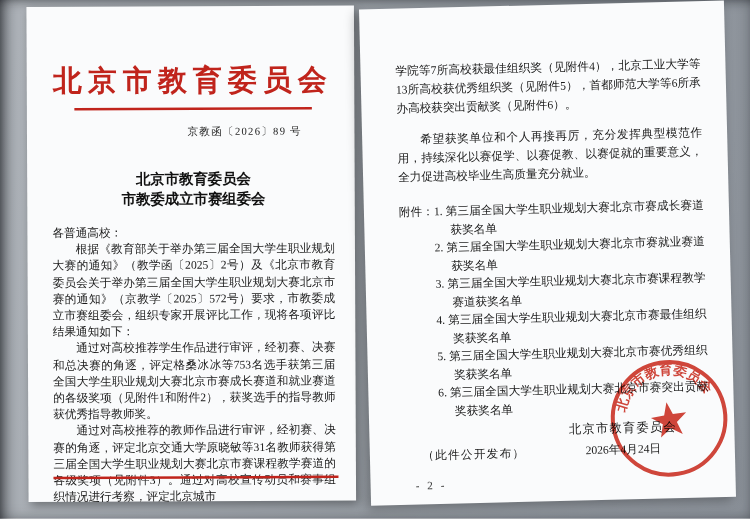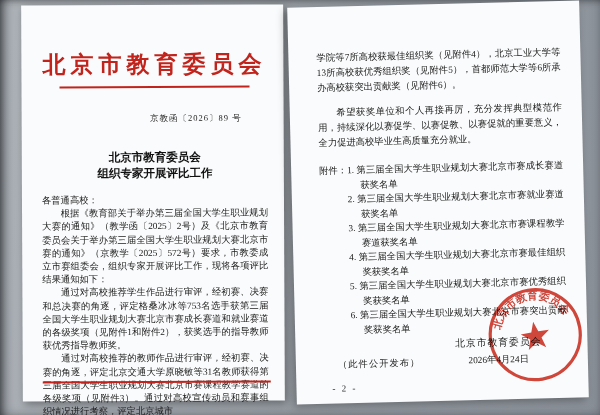--- a/index.html
+++ b/index.html
@@ -27,21 +27,21 @@
   }
   .letterhead{
     color:#c0241c;font-weight:bold;font-size:23px;line-height:28px;
     letter-spacing:5px;text-align:center;white-space:nowrap;
   }
   .red-rule{height:2px;background:#c0241c;}
   .top-rule{width:190px;margin:7px auto 0;}
   .bottom-rule{position:absolute;left:20px;right:14px;bottom:18px;}
   .doc-number{
     font-size:8.5px;color:#222;text-align:right;padding-right:26px;
-    margin-top:25px;letter-spacing:1px;
+    margin-top:12px;letter-spacing:1px;
   }
   .doc-title{
     margin-top:24px;font-weight:bold;font-size:11.5px;line-height:16px;
     text-align:center;color:#111;
   }
   .salutation{margin-top:13px;font-size:9.3px;line-height:13.2px;}
   .para{
     margin:0;font-size:9.3px;line-height:13.2px;
     text-align:justify;text-indent:2em;
   }
@@ -69,21 +69,21 @@
 
 <div class="stage">
 
   <div class="page page-left">
     <div class="letterhead">北京市教育委员会</div>
     <div class="red-rule top-rule"></div>
     <div class="doc-number">京教函〔2026〕89 号</div>
 
     <div class="doc-title">
       <div>北京市教育委员会</div>
-      <div>组织专家开展评比工作</div>
+      <div>市教委成立市赛组委会</div>
     </div>
 
     <div class="salutation">各普通高校：</div>
     <p class="para">根据《教育部关于举办第三届全国大学生职业规划大赛的通知》（教学函〔2025〕2号）及《北京市教育委员会关于举办第三届全国大学生职业规划大赛北京市赛的通知》（京教学〔2025〕572号）要求，市教委成立市赛组委会，组织专家开展评比工作，现将各项评比结果通知如下：</p>
     <p class="para">通过对高校推荐学生作品进行审评，经初赛、决赛和总决赛的角逐，评定格桑冰冰等753名选手获第三届全国大学生职业规划大赛北京市赛成长赛道和就业赛道的各级奖项（见附件1和附件2），获奖选手的指导教师获优秀指导教师奖。</p>
     <p class="para">通过对高校推荐的教师作品进行审评，经初赛、决赛的角逐，评定北京交通大学原晓敏等31名教师获得第三届全国大学生职业规划大赛北京市赛课程教学赛道的各级奖项（见附件3）。通过对高校宣传动员和赛事组织情况进行考察，评定北京城市</p>
 
     <div class="red-rule bottom-rule"></div>
   </div>
 

